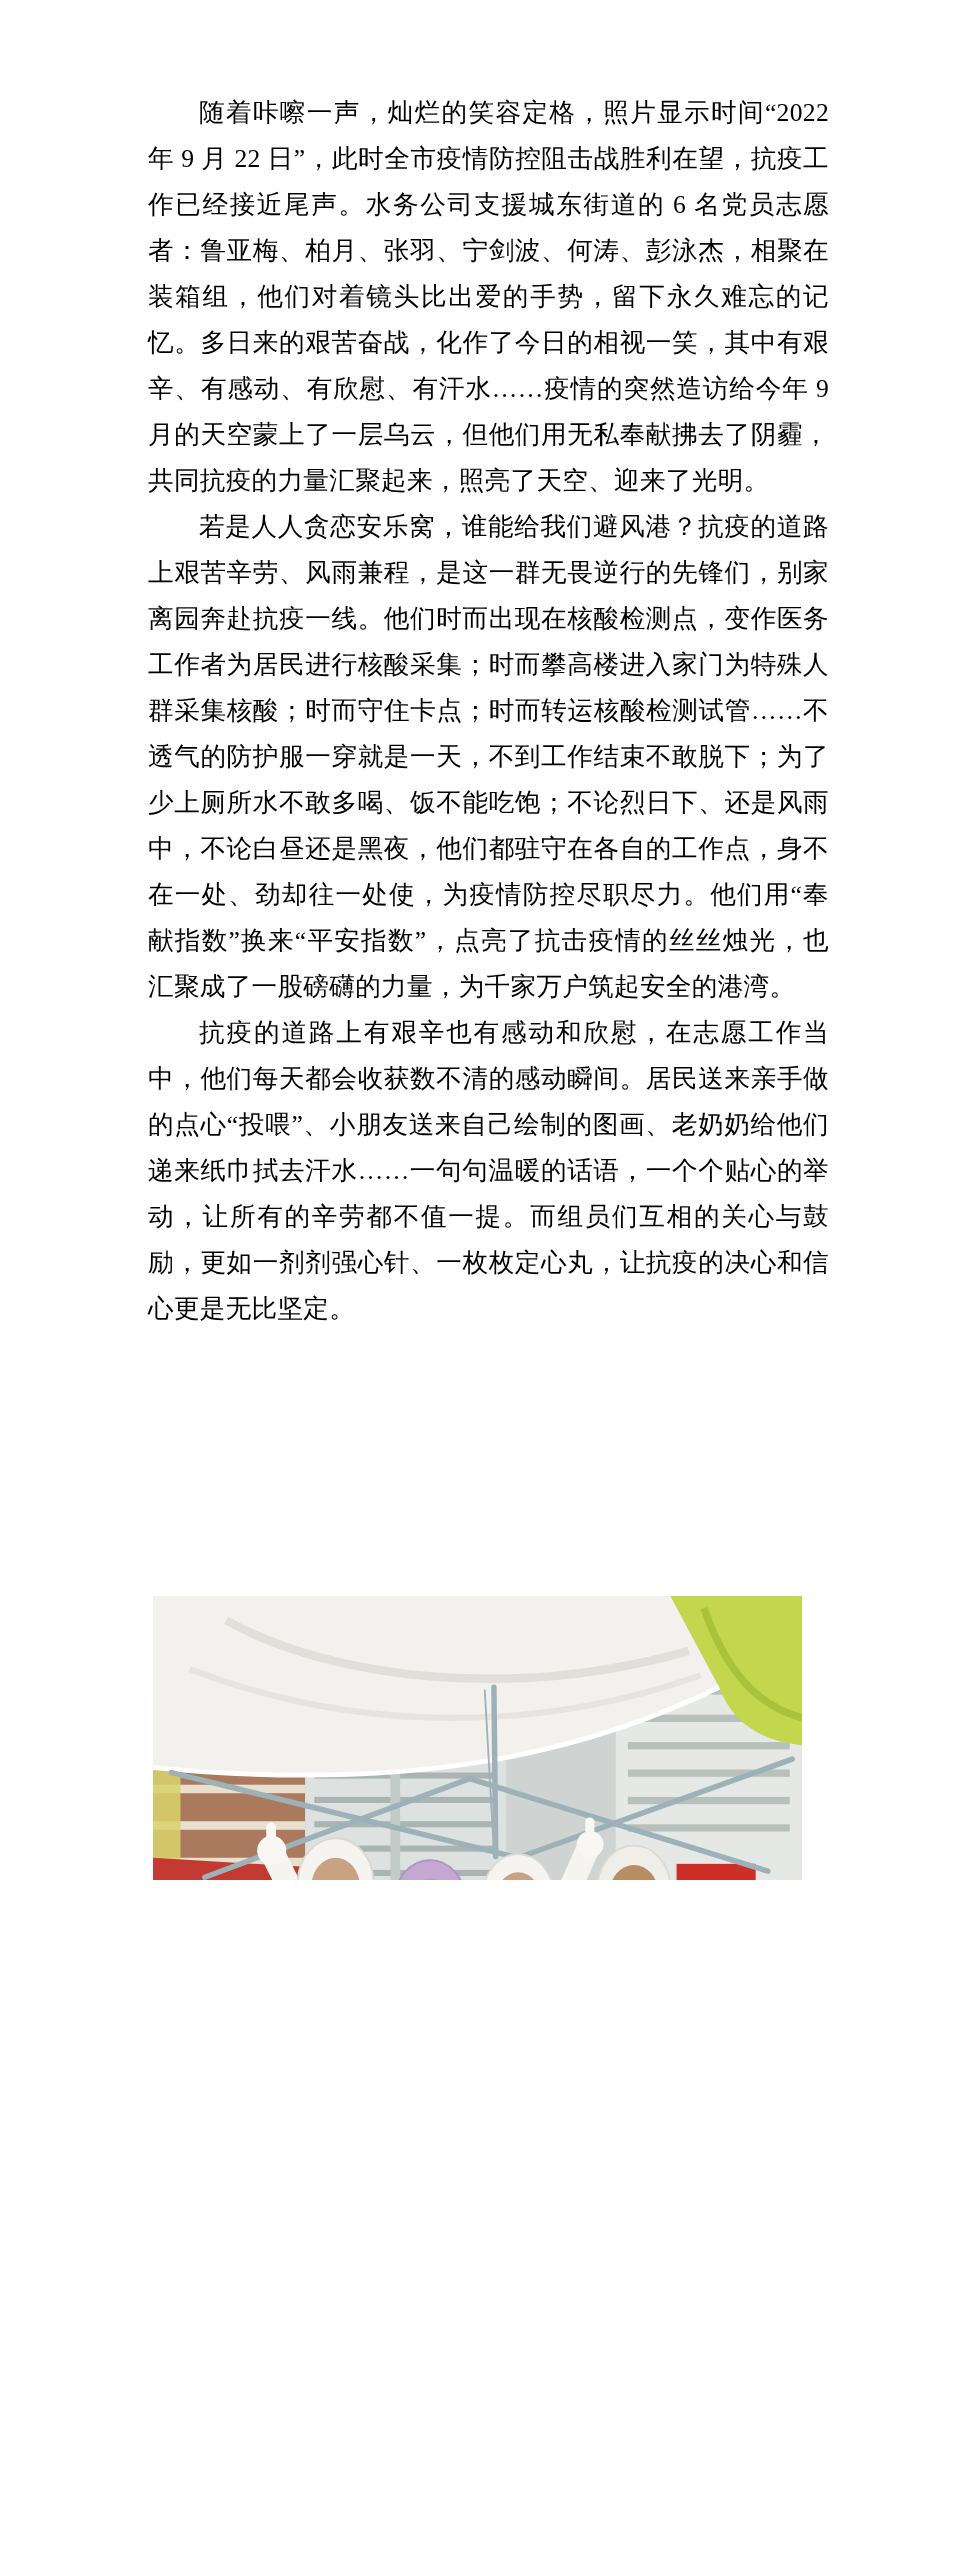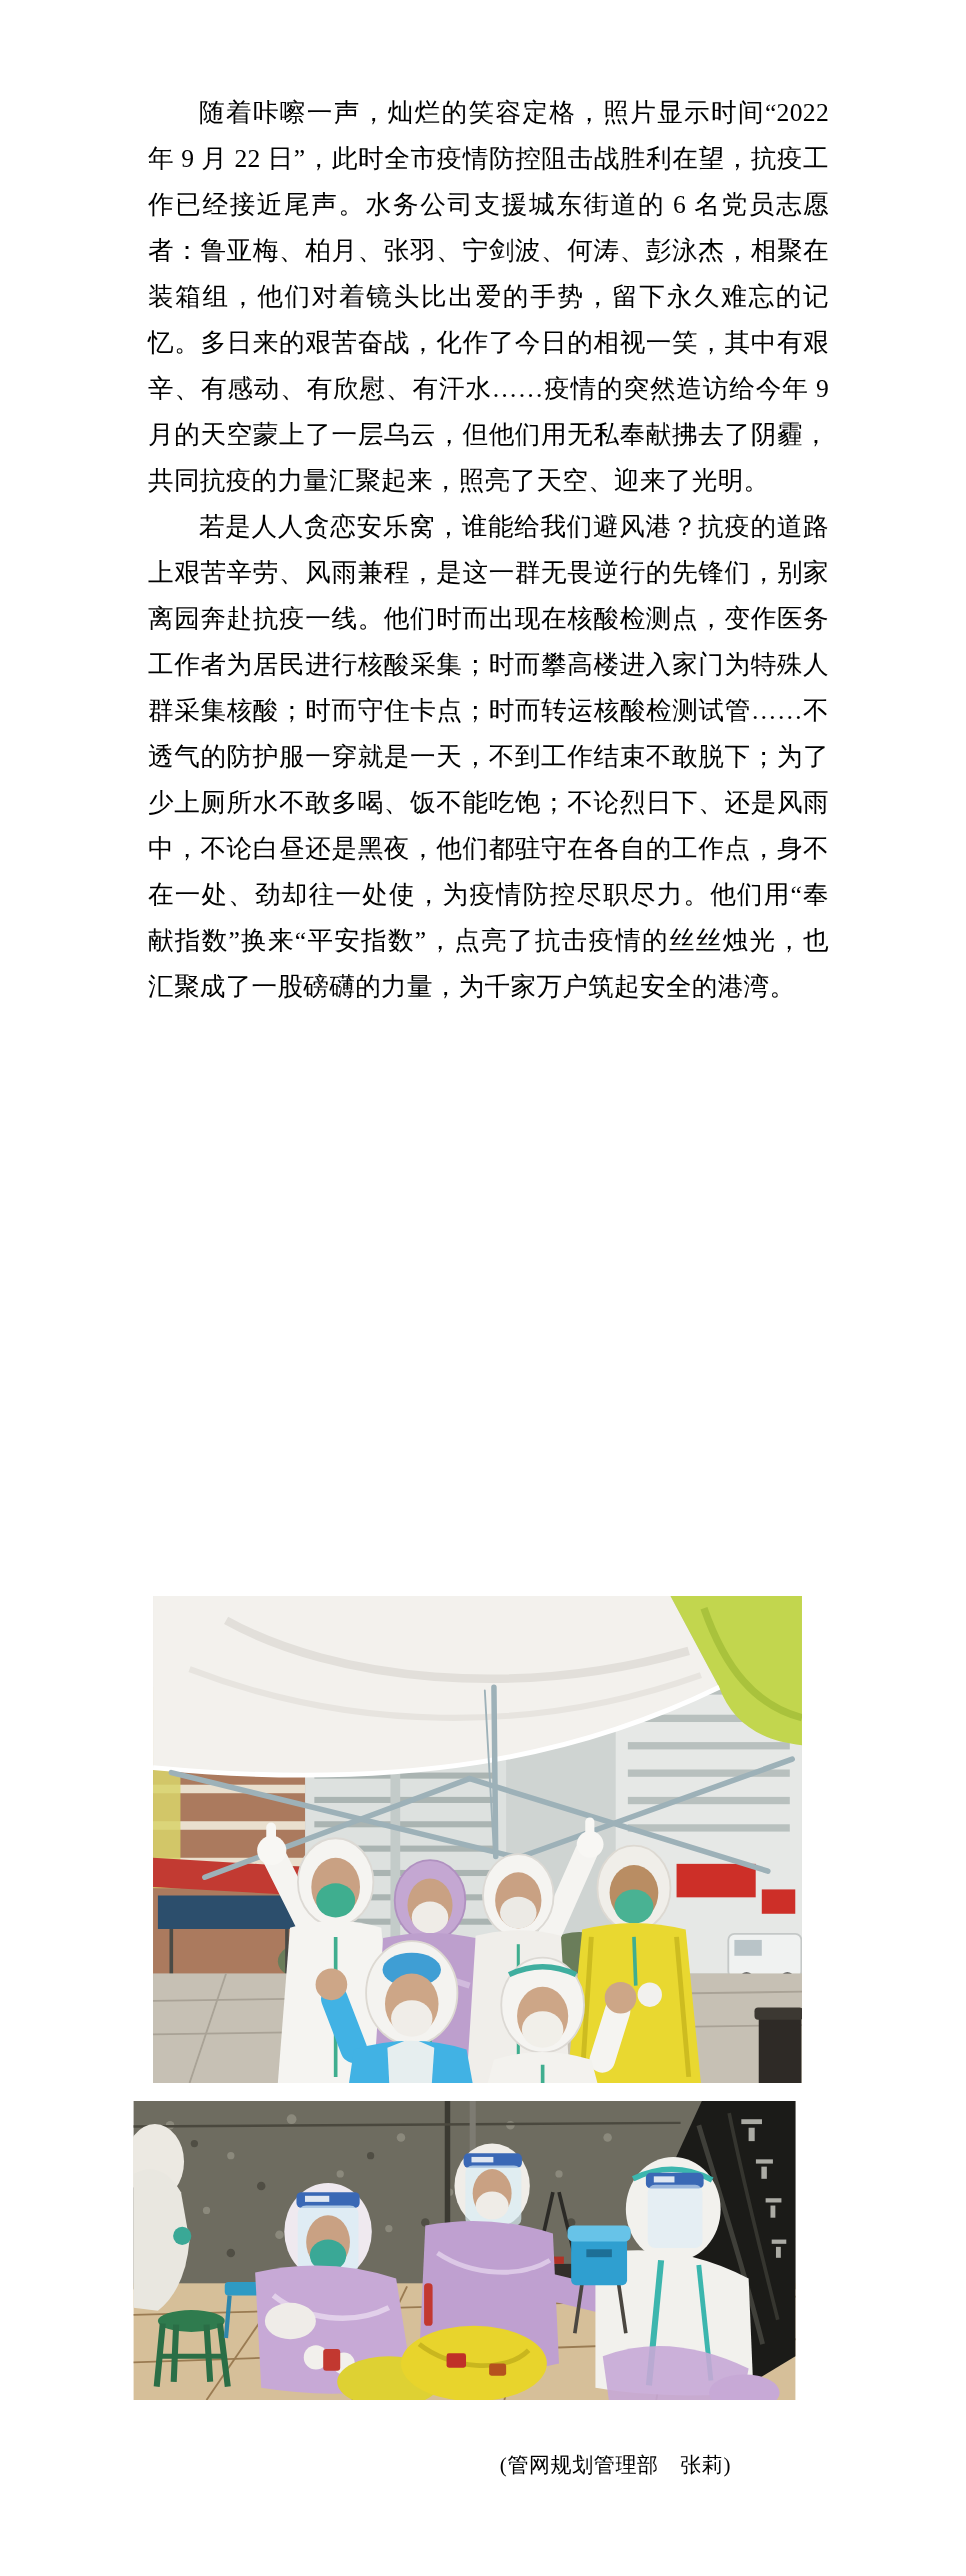--- a/index.html
+++ b/index.html
@@ -3,21 +3,21 @@
 <meta charset="utf-8">
 <style>
   html, body { margin: 0; padding: 0; background: #ffffff; }
   body {
     width: 966px; height: 2576px;
     font-family: "Liberation Serif", serif;
     position: relative;
   }
   .page {
     position: absolute; left: 0; top: 0;
-    width: 966px; height: 2576px;
+    width: 966px; height: 1880px;
     background: #ffffff; overflow: hidden;
   }
   .article {
     position: absolute; left: 148px; top: 90px; width: 681px;
     color: #000000;
   }
   .article p {
     margin: 0;
     font-size: 25.6px;
     line-height: 46px;
@@ -40,20 +40,21 @@
   }
 </style>
 </head>
 <body>
 
 <div class="page">
 
   <div class="article">
     <p>随着咔嚓一声，灿烂的笑容定格，照片显示时间“2022 年 9 月 22 日”，此时全市疫情防控阻击战胜利在望，抗疫工作已经接近尾声。水务公司支援城东街道的 6 名党员志愿者：鲁亚梅、柏月、张羽、宁剑波、何涛、彭泳杰，相聚在装箱组，他们对着镜头比出爱的手势，留下永久难忘的记忆。多日来的艰苦奋战，化作了今日的相视一笑，其中有艰辛、有感动、有欣慰、有汗水……疫情的突然造访给今年 9 月的天空蒙上了一层乌云，但他们用无私奉献拂去了阴霾，共同抗疫的力量汇聚起来，照亮了天空、迎来了光明。</p>
     <p>若是人人贪恋安乐窝，谁能给我们避风港？抗疫的道路上艰苦辛劳、风雨兼程，是这一群无畏逆行的先锋们，别家离园奔赴抗疫一线。他们时而出现在核酸检测点，变作医务工作者为居民进行核酸采集；时而攀高楼进入家门为特殊人群采集核酸；时而守住卡点；时而转运核酸检测试管……不透气的防护服一穿就是一天，不到工作结束不敢脱下；为了少上厕所水不敢多喝、饭不能吃饱；不论烈日下、还是风雨中，不论白昼还是黑夜，他们都驻守在各自的工作点，身不在一处、劲却往一处使，为疫情防控尽职尽力。他们用“奉献指数”换来“平安指数”，点亮了抗击疫情的丝丝烛光，也汇聚成了一股磅礴的力量，为千家万户筑起安全的港湾。</p>
+    <p>抗疫的道路上有艰辛也有感动和欣慰，在志愿工作当中，他们每天都会收获数不清的感动瞬间。居民送来亲手做的点心“投喂”、小朋友送来自己绘制的图画、老奶奶给他们递来纸巾拭去汗水……一句句温暖的话语，一个个贴心的举动，让所有的辛劳都不值一提。而组员们互相的关心与鼓励，更如一剂剂强心针、一枚枚定心丸，让抗疫的决心和信心更是无比坚定。</p>
   </div>
 
   <figure class="photo photo1">
     <svg viewBox="0 0 1066 800" xmlns="http://www.w3.org/2000/svg">
       <rect width="1066" height="800" fill="#cfd4d2"></rect>
       <g>
         <rect x="0" y="150" width="250" height="480" fill="#ab7a5e"></rect>
         <rect x="0" y="190" width="250" height="14" fill="#e9dfce"></rect>
         <rect x="0" y="250" width="250" height="14" fill="#e9dfce"></rect>
         <rect x="0" y="310" width="250" height="14" fill="#e9dfce"></rect>

